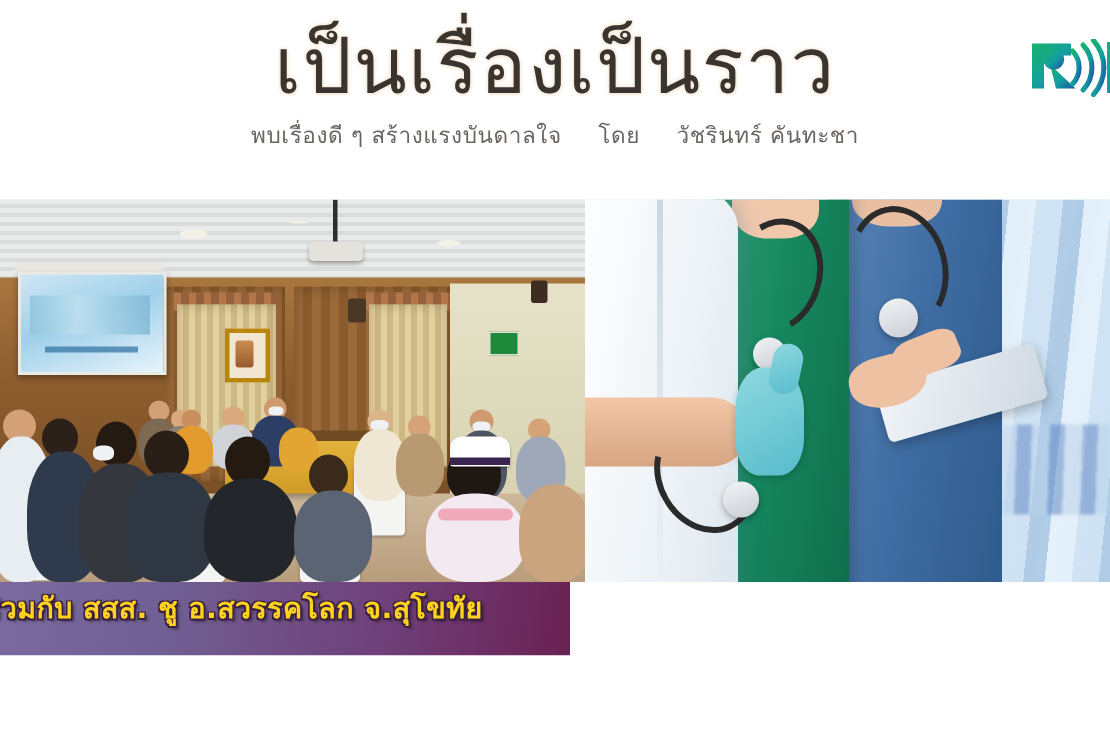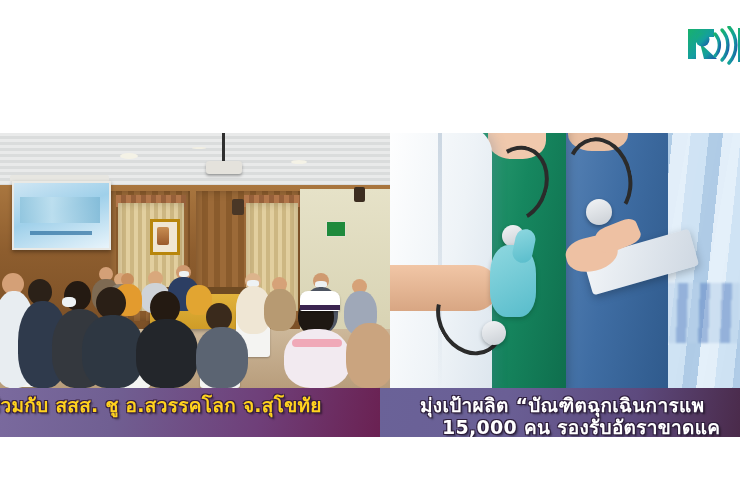--- a/index.html
+++ b/index.html
@@ -229,20 +229,30 @@
 
   .white-footer{position:absolute;left:0;top:437px;width:740px;height:63px;background:#ffffff;}
 </style>
 </head>
 <body>
 
 <div class="page">
 
   <div class="header">
 
+    <div class="brand-block">
+      <div class="brand-title">เป็นเรื่องเป็นราว</div>
+      <div class="brand-sub">
+        <span>พบเรื่องดี ๆ สร้างแรงบันดาลใจ</span>
+        <span class="gap"></span>
+        <span>โดย</span>
+        <span class="gap"></span>
+        <span>วัชรินทร์ คันทะชา</span>
+      </div>
+    </div>
 
     <div class="logo">
       <svg width="70" height="40" viewBox="0 0 70 40" xmlns="http://www.w3.org/2000/svg">
         <defs>
           <linearGradient id="lg" x1="0" y1="0" x2="1" y2="1">
             <stop offset="0%" stop-color="#18b26b"></stop>
             <stop offset="55%" stop-color="#149ea0"></stop>
             <stop offset="100%" stop-color="#1b4fa8"></stop>
           </linearGradient>
         </defs>
@@ -373,20 +383,16 @@
       <div class="hand-skin" style="left:206px;top:90px;width:44px;height:26px;transform:rotate(-22deg);border-radius:30%;"></div>
     </div>
   </div>
 
   <div class="captions">
 
     <div class="cap cap-left">
       <div class="cap-line cl1">ร่วมกับ สสส. ชู อ.สวรรคโลก จ.สุโขทัย</div>
     </div>
 
-    <div class="cap cap-right">
-      <div class="cap-line cr1">มุ่งเป้าผลิต “บัณฑิตฉุกเฉินการแพ</div>
-      <div class="cap-line cr2">15,000 คน รองรับอัตราขาดแค</div>
-    </div>
   </div>
 
   <div class="white-footer"></div>
 </div>
 
 </body></html>

